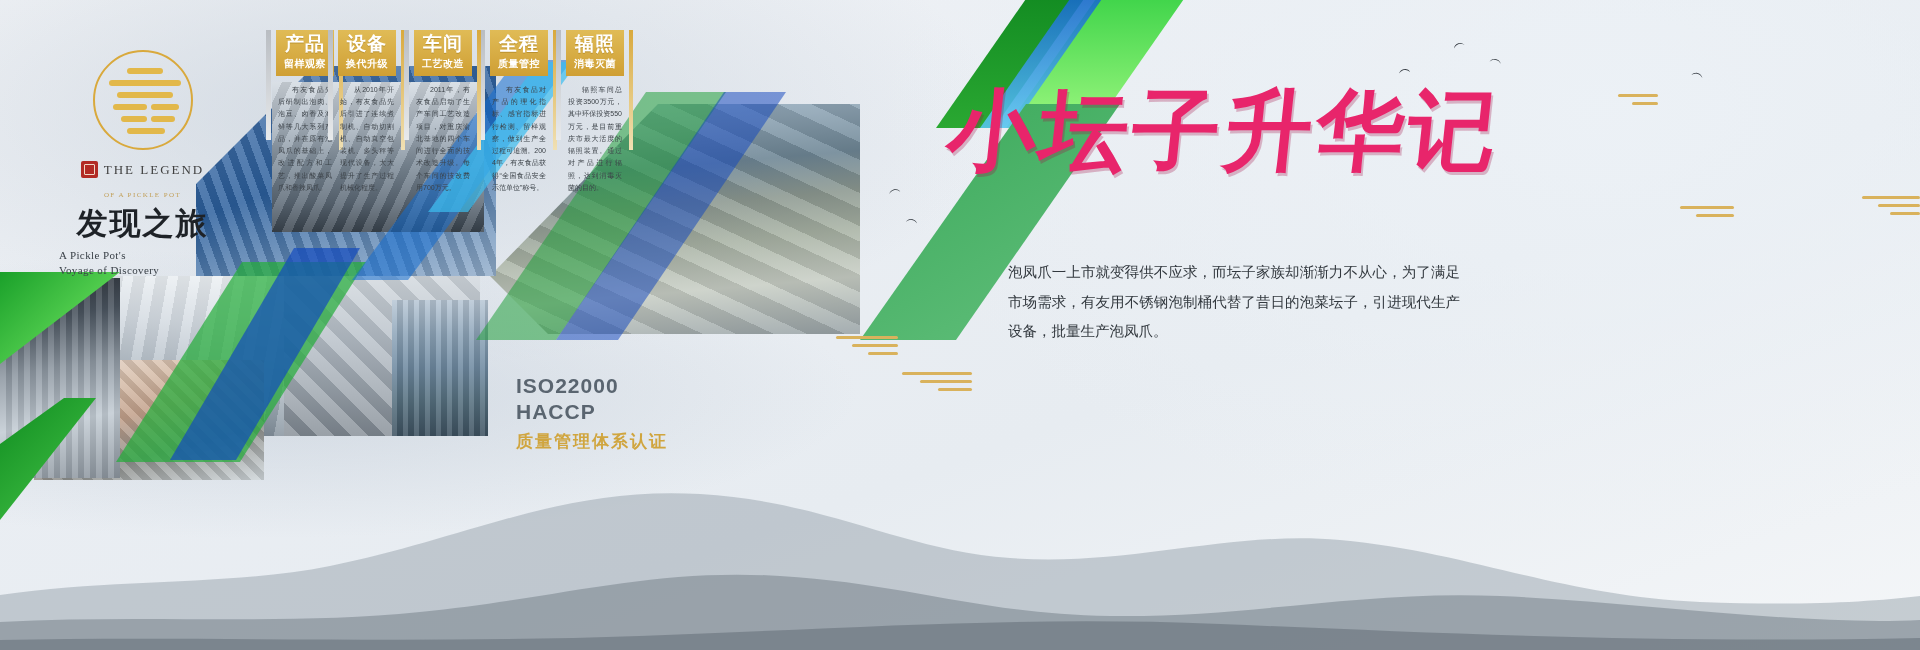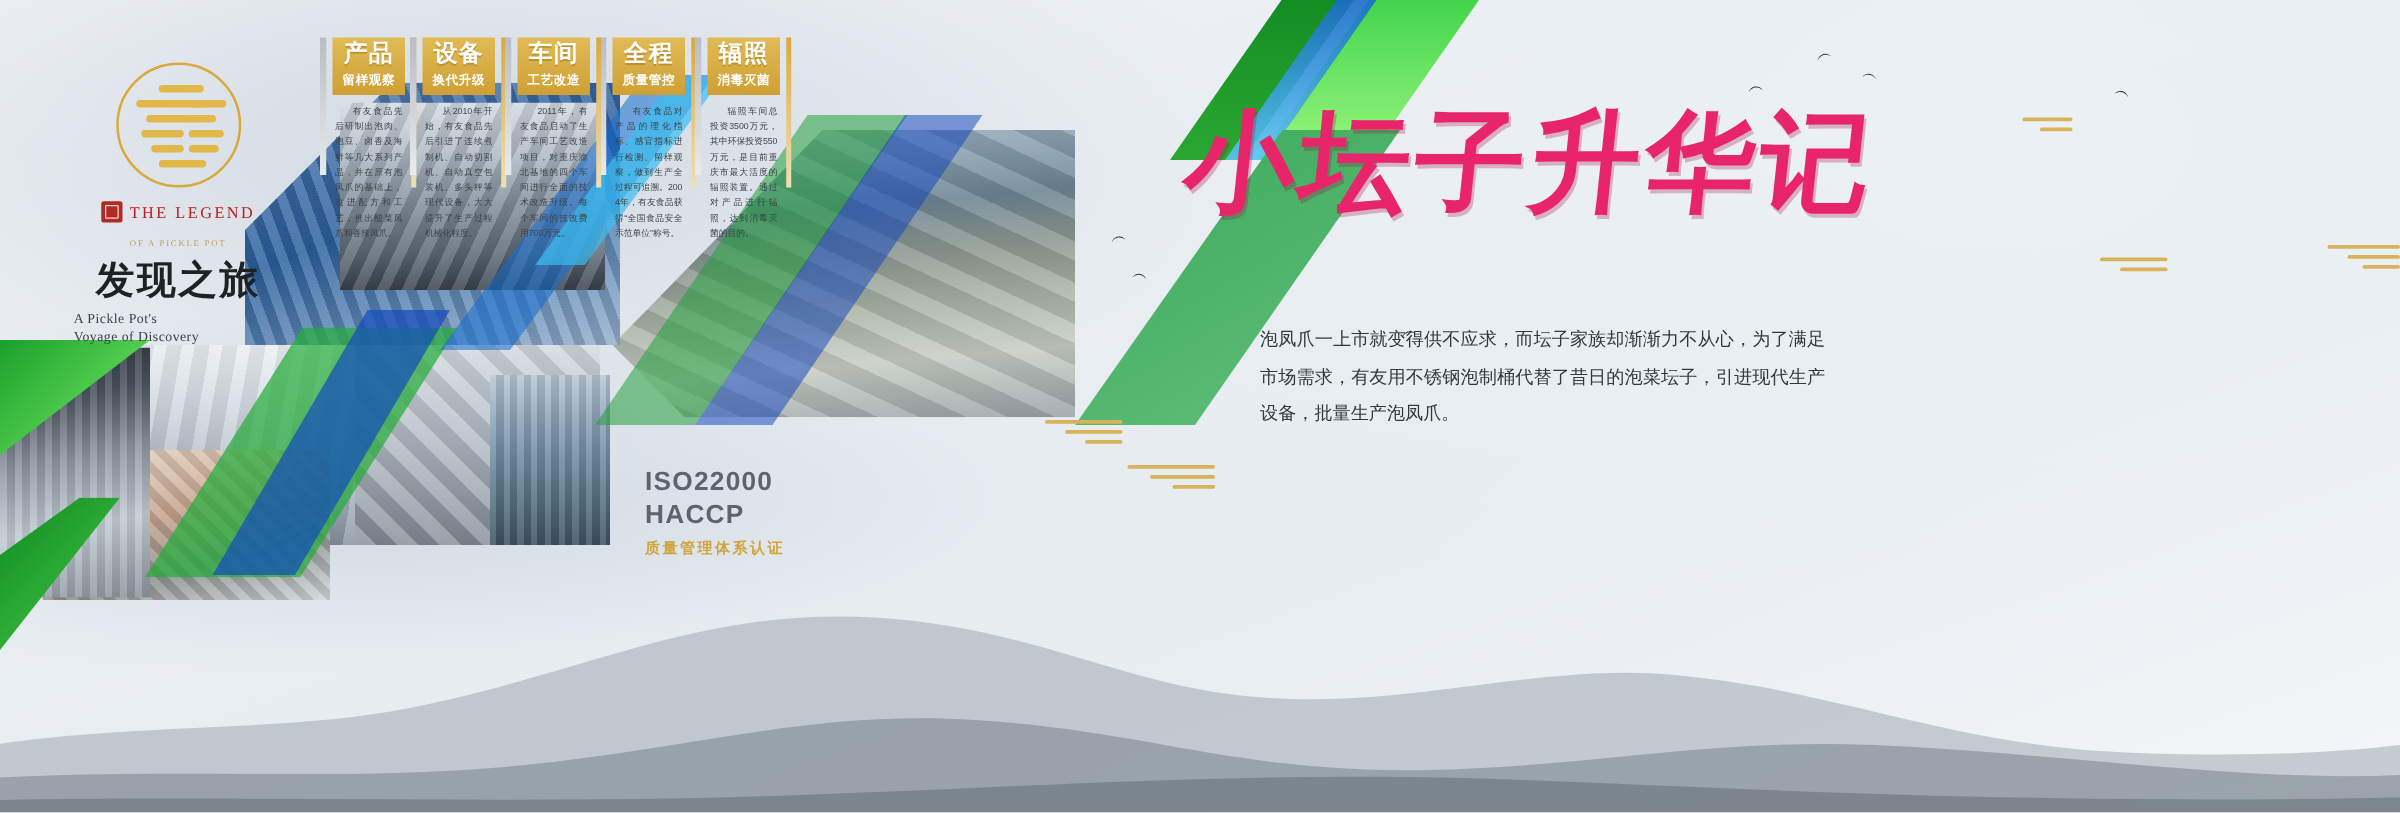--- a/index.html
+++ b/index.html
@@ -74,21 +74,21 @@
   .cyan{background:rgba(60,190,240,.70);}
 
   
   .logo{position:absolute;left:55px;top:50px;width:175px;text-align:center;}
   .logo-ring{width:100px;height:100px;margin:0 auto;border:2px solid #d9a93c;border-radius:50%;
     position:relative;}
   .bar{position:absolute;height:6px;border-radius:3px;background:#e2b84a;}
   .legend-row{display:flex;align-items:center;justify-content:center;gap:6px;margin-top:11px;}
   .seal{width:17px;height:17px;background:#b22a24;border-radius:2px;position:relative;}
   .seal:after{content:"";position:absolute;inset:3px;border:1px solid #f0d7c6;border-radius:1px;}
-  .legend-en{font-family:"Liberation Serif",serif;letter-spacing:2px;font-size:13px;color:#b91c1c;}
+  .legend-en{font-family:"Liberation Serif",serif;letter-spacing:2px;font-size:13px;color:#404040;}
   .legend-sub{font-family:Liberation Serif, serif;letter-spacing:1.4px;font-size:7px;color:#c2a05a;margin-top:13px;}
   .cn-title{font-size:31px;line-height:1.06;color:#1e2227;font-weight:bold;letter-spacing:2px;margin-top:9px;}
   .en-sub{font-family:"Liberation Serif",serif;font-size:11px;line-height:1.35;color:#3a4148;
     margin-top:7px;letter-spacing:.4px;text-align:left;padding-left:4px;}
 
   
   .card{position:absolute;top:30px;width:58px;}
   .card .bar-l{position:absolute;left:-10px;top:0;width:5px;height:110px;
     background:linear-gradient(180deg,#b9bdc2,#e8eaec);}
   .card .bar-r{position:absolute;right:-9px;top:0;width:4px;height:120px;
@@ -96,21 +96,21 @@
   .card-head{background:linear-gradient(180deg,#e0bb56,#cf9f34);padding:4px 3px 5px;text-align:center;}
   .card-h1{font-size:19px;font-weight:bold;color:#fff;line-height:1.05;letter-spacing:1px;
     text-shadow:0 1px 0 rgba(150,110,20,.45);}
   .card-h2{font-size:10px;font-weight:bold;color:#fff;letter-spacing:.5px;margin-top:3px;}
   .card-body{font-size:7px;line-height:1.75;color:#3c4248;padding:8px 2px 0;text-align:justify;
     text-indent:14px;word-break:break-all;}
 
   
   .iso{position:absolute;left:516px;top:373px;}
   .iso-l1,.iso-l2{font-size:21px;letter-spacing:1px;color:#5a6570;font-weight:700;line-height:1.25;}
-  .iso-l3{font-size:12px;color:#d0a53e;letter-spacing:2px;margin-top:4px;font-weight:bold;}
+  .iso-l3{font-size:17px;color:#d0a53e;letter-spacing:2px;margin-top:4px;font-weight:bold;}
 
   
   .headline{position:absolute;left:948px;top:88px;width:530px;height:120px;}
   .headline .hz{font-family:"Liberation Serif",serif;font-size:88px;font-weight:bold;
     color:#e8256b;letter-spacing:4px;line-height:1;white-space:nowrap;
     text-shadow:2px 3px 0 rgba(160,15,70,.28);transform:skewX(-6deg);}
   .body-copy{position:absolute;left:1008px;top:258px;width:452px;
     font-size:14.5px;line-height:2.05;color:#32383e;text-align:justify;}
 
   
@@ -212,21 +212,21 @@
     <div class="legend-row">
       <span class="seal"></span>
       <span class="legend-en">THE LEGEND</span>
     </div>
     <div class="legend-sub">OF A PICKLE POT</div>
     <div class="cn-title">发现之旅</div>
     <div class="en-sub">A Pickle Pot's</div>
     <div class="en-sub" style="margin-top:0">Voyage of Discovery</div>
   </div>
 
-  <div class="card" style="left:266px;">
+  <div class="card" style="left:276px;">
     <div class="bar-l"></div>
     <div class="bar-r"></div>
     <div class="card-head">
       <div class="card-h1">产品</div>
       <div class="card-h2">留样观察</div>
     </div>
     <div class="card-body">有友食品先后研制出泡肉、泡豆、卤香及海鲜等几大系列产品，并在原有泡凤爪的基础上，改进配方和工艺，推出酸菜凤爪和香辣凤爪。</div>
   </div>
 
   <div class="card" style="left:338px;">

